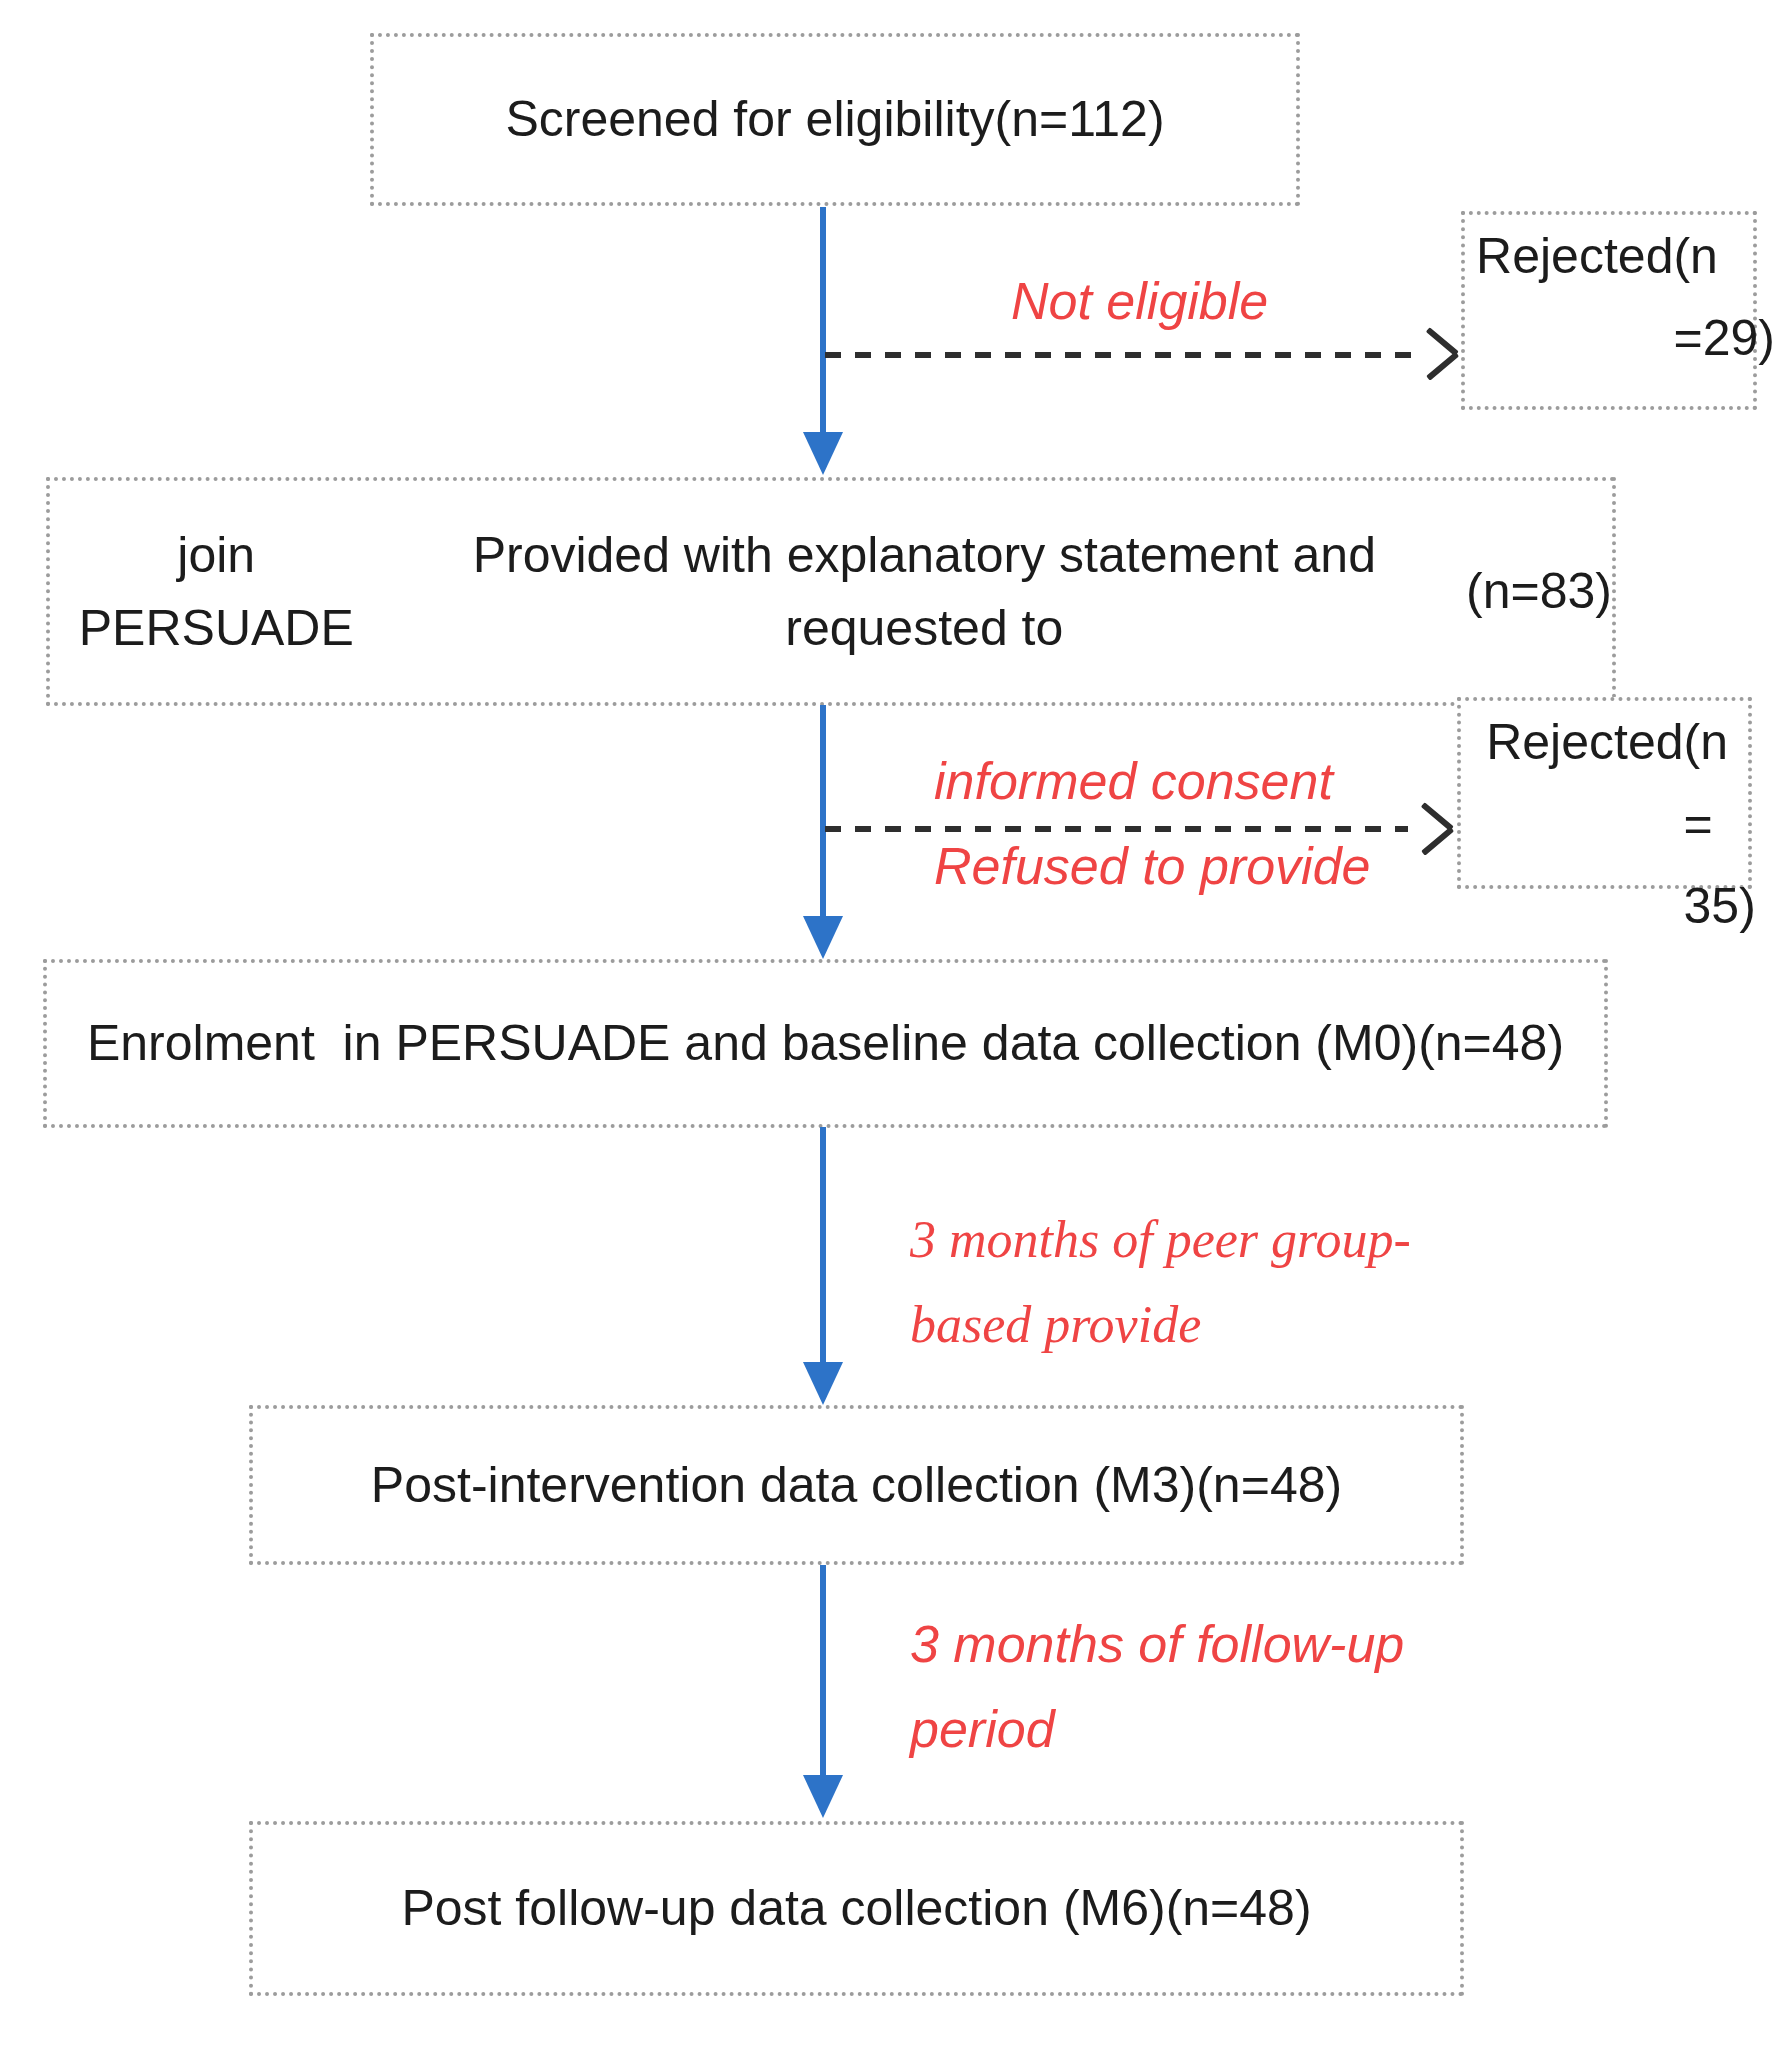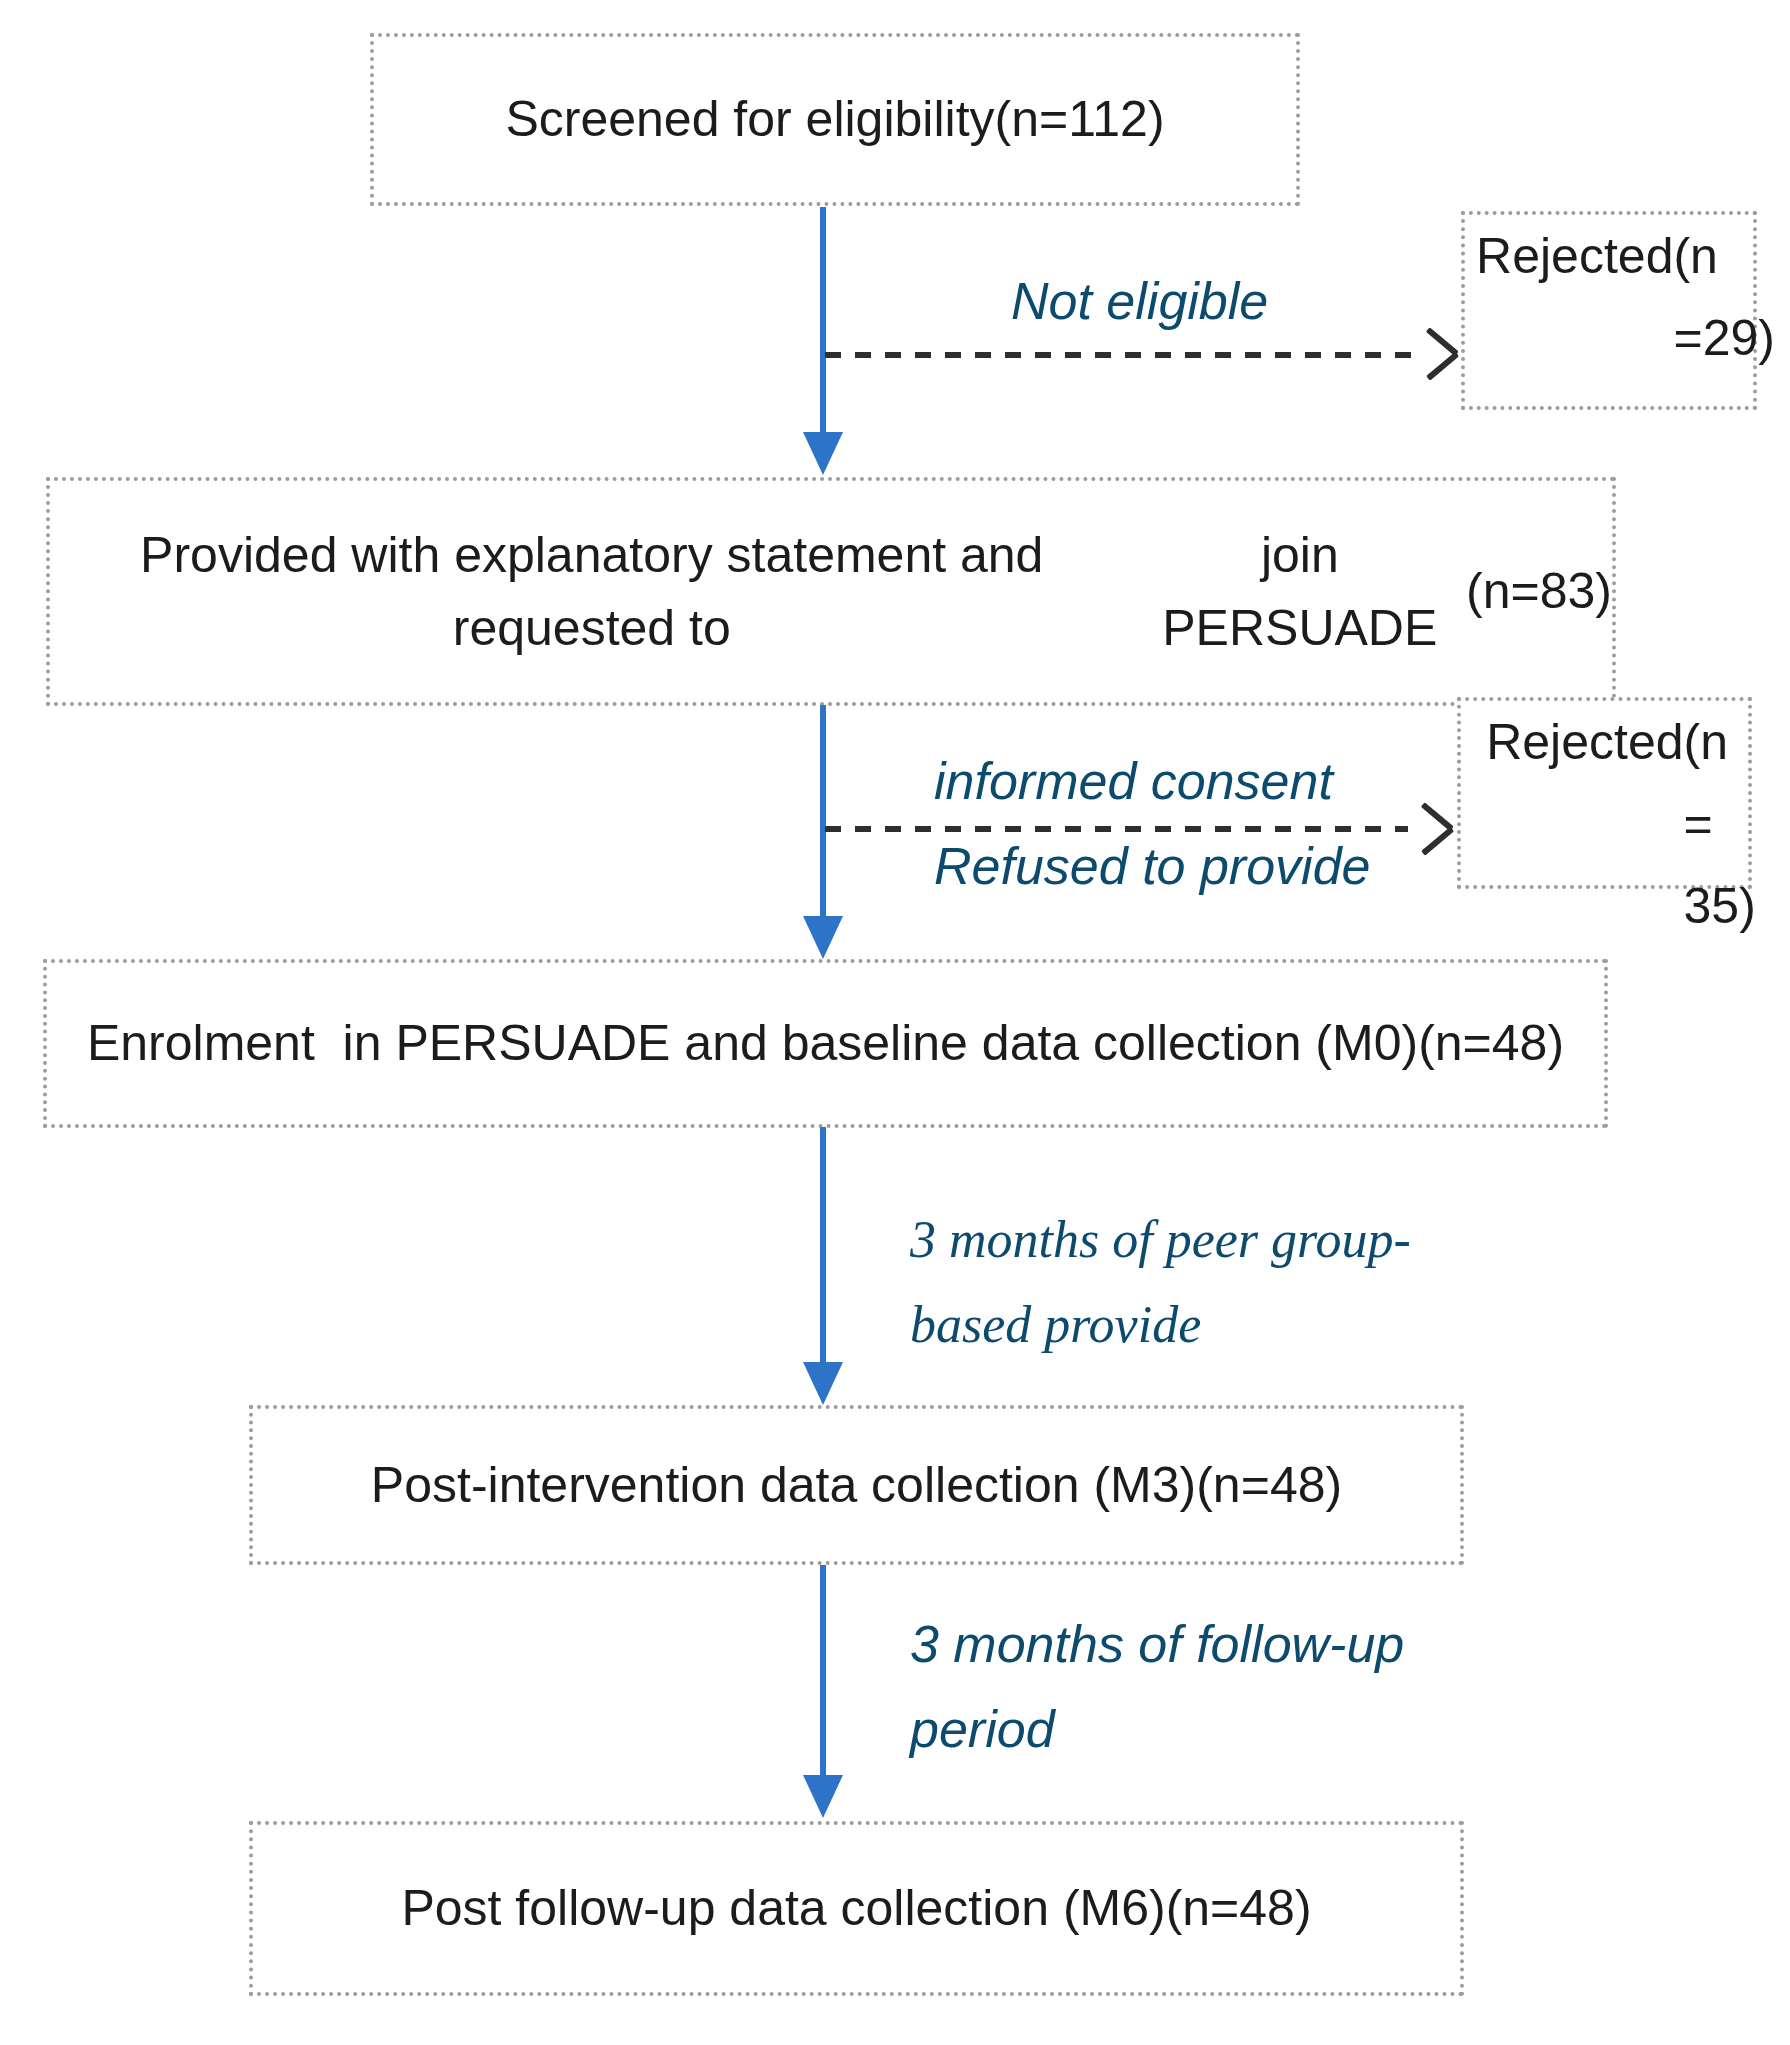--- a/index.html
+++ b/index.html
@@ -51,21 +51,21 @@
     width:38px;height:5.5px;background:#2e2e2e;border-radius:1.6px;
     transform-origin:right center;
   }
   .chev::before{transform:rotate(40deg);}
   .chev::after{transform:rotate(-40deg);}
   .ilabel{
     position:absolute;
     font-style:italic;
     font-size:52px;
     line-height:85px;
-    color:#0c4a6e;
+    color:#ef4444;
     white-space:nowrap;
   }
 </style>
 </head>
 <body>
 
 <div id="canvas">
 
   <div class="fbox" style="left:370px;top:33px;width:930px;height:173px;">
     <div class="bl">Screened for eligibility</div>
@@ -78,22 +78,22 @@
   <div class="ilabel" style="left:1011px;top:259px;">Not eligible</div>
   <div class="dline" style="left:825px;top:352px;width:587px;"></div>
   <div class="chev" style="left:1416px;top:326px;"></div>
 
   <div class="sbox" style="left:1461px;top:211px;width:296px;height:199px;">
     <div class="bl">Rejected</div>
     <div class="bl">(n =29)</div>
   </div>
 
   <div class="fbox" style="left:46px;top:477px;width:1570px;height:229px;">
+    <div class="bl">join PERSUADE</div>
     <div class="bl">Provided with explanatory statement and requested to</div>
-    <div class="bl">join PERSUADE</div>
     <div class="bl">(n=83)</div>
   </div>
 
   <div class="vline" style="left:820px;top:705px;height:212px;"></div>
   <div class="tri" style="left:803px;top:916px;"></div>
 
   <div class="ilabel" style="left:934px;top:739px;">
     <div>informed consent</div>
     <div>Refused to provide</div>
   </div>

